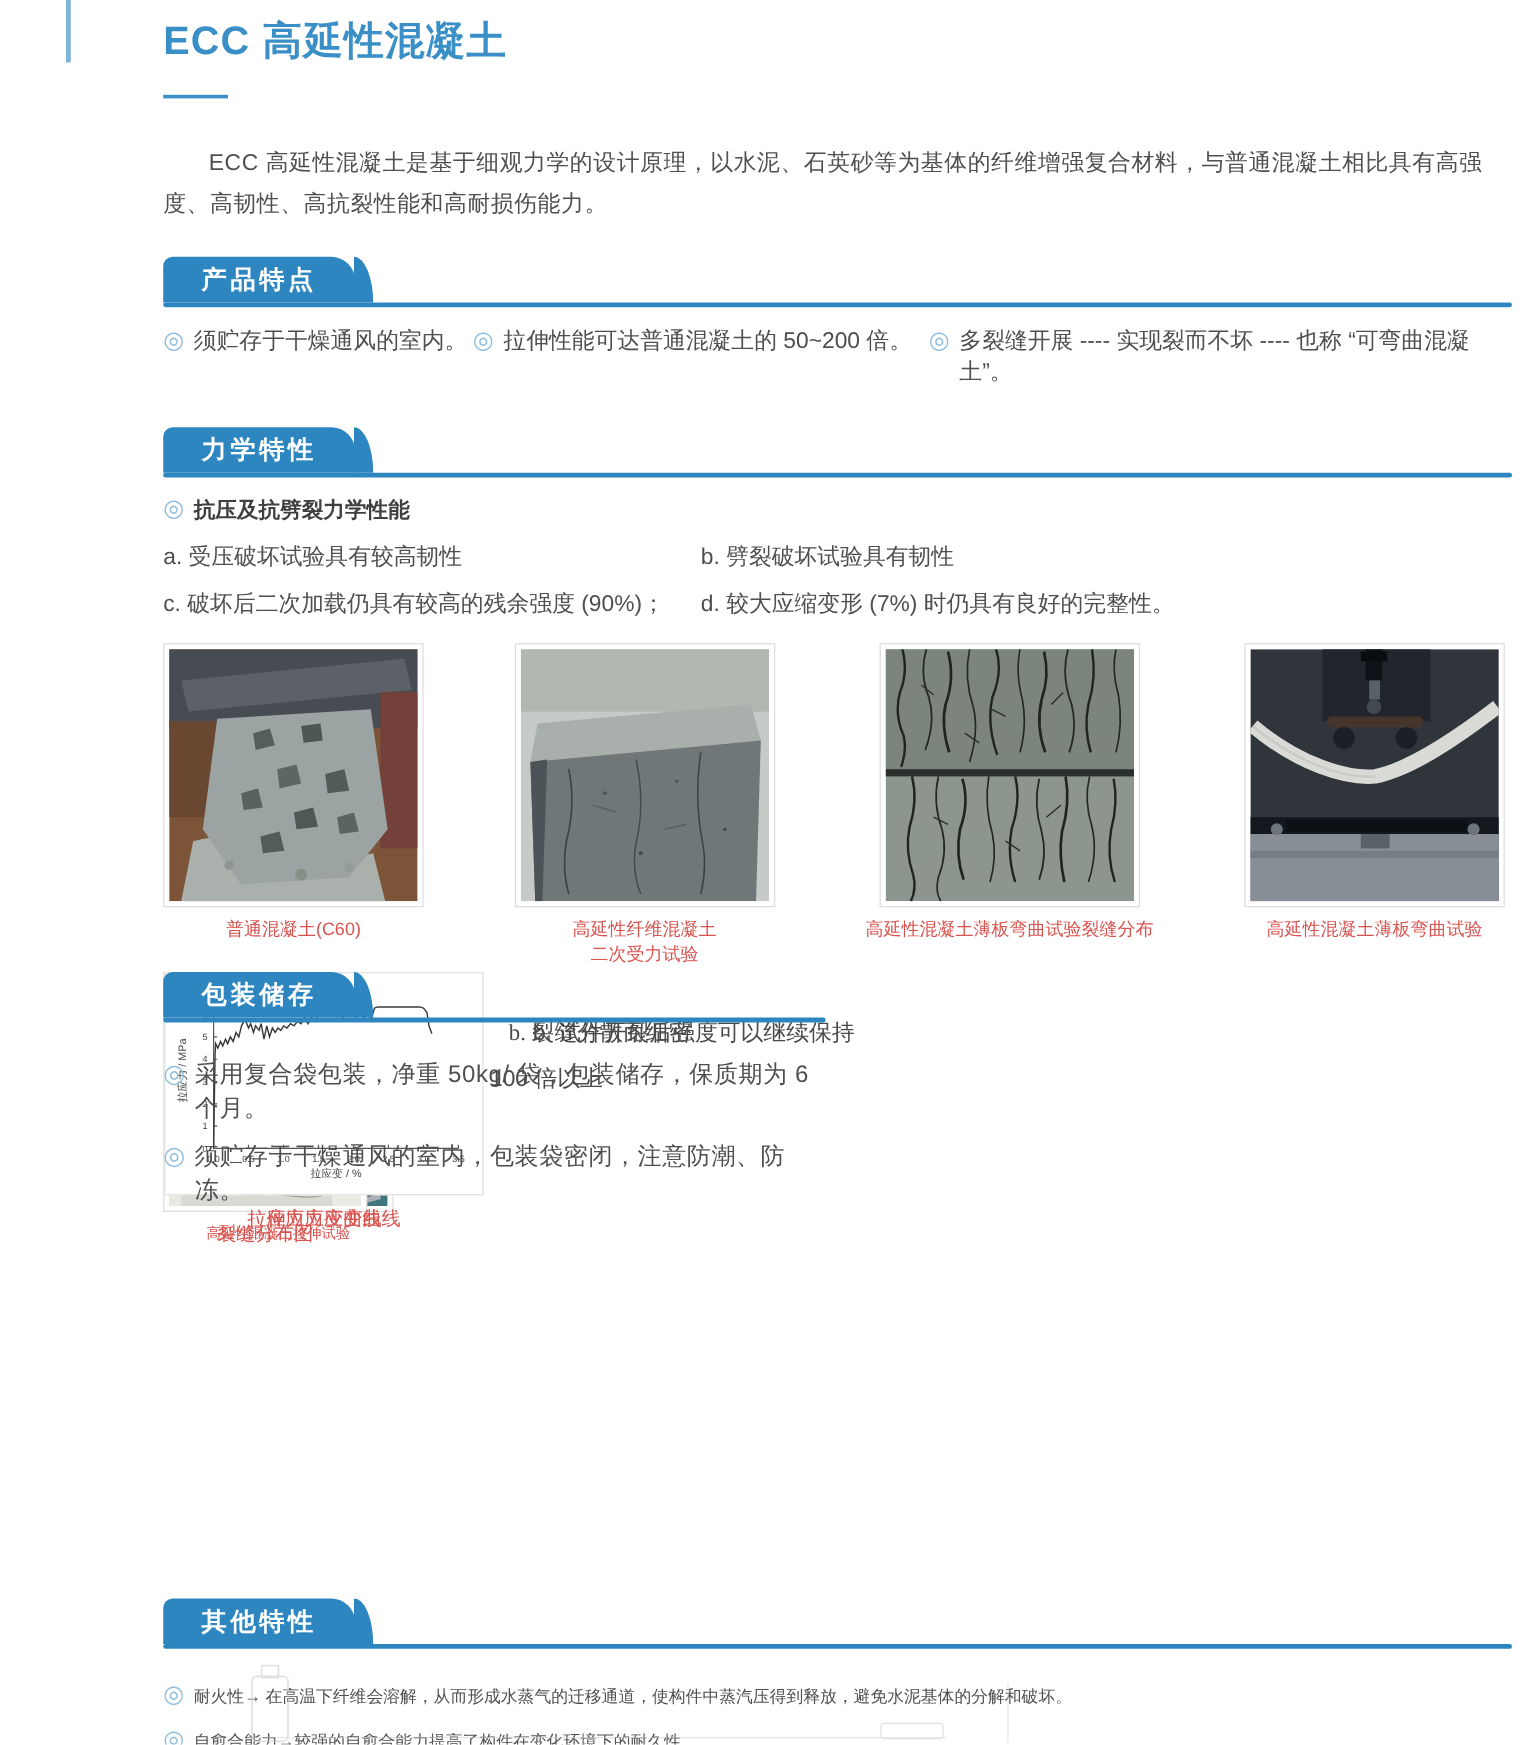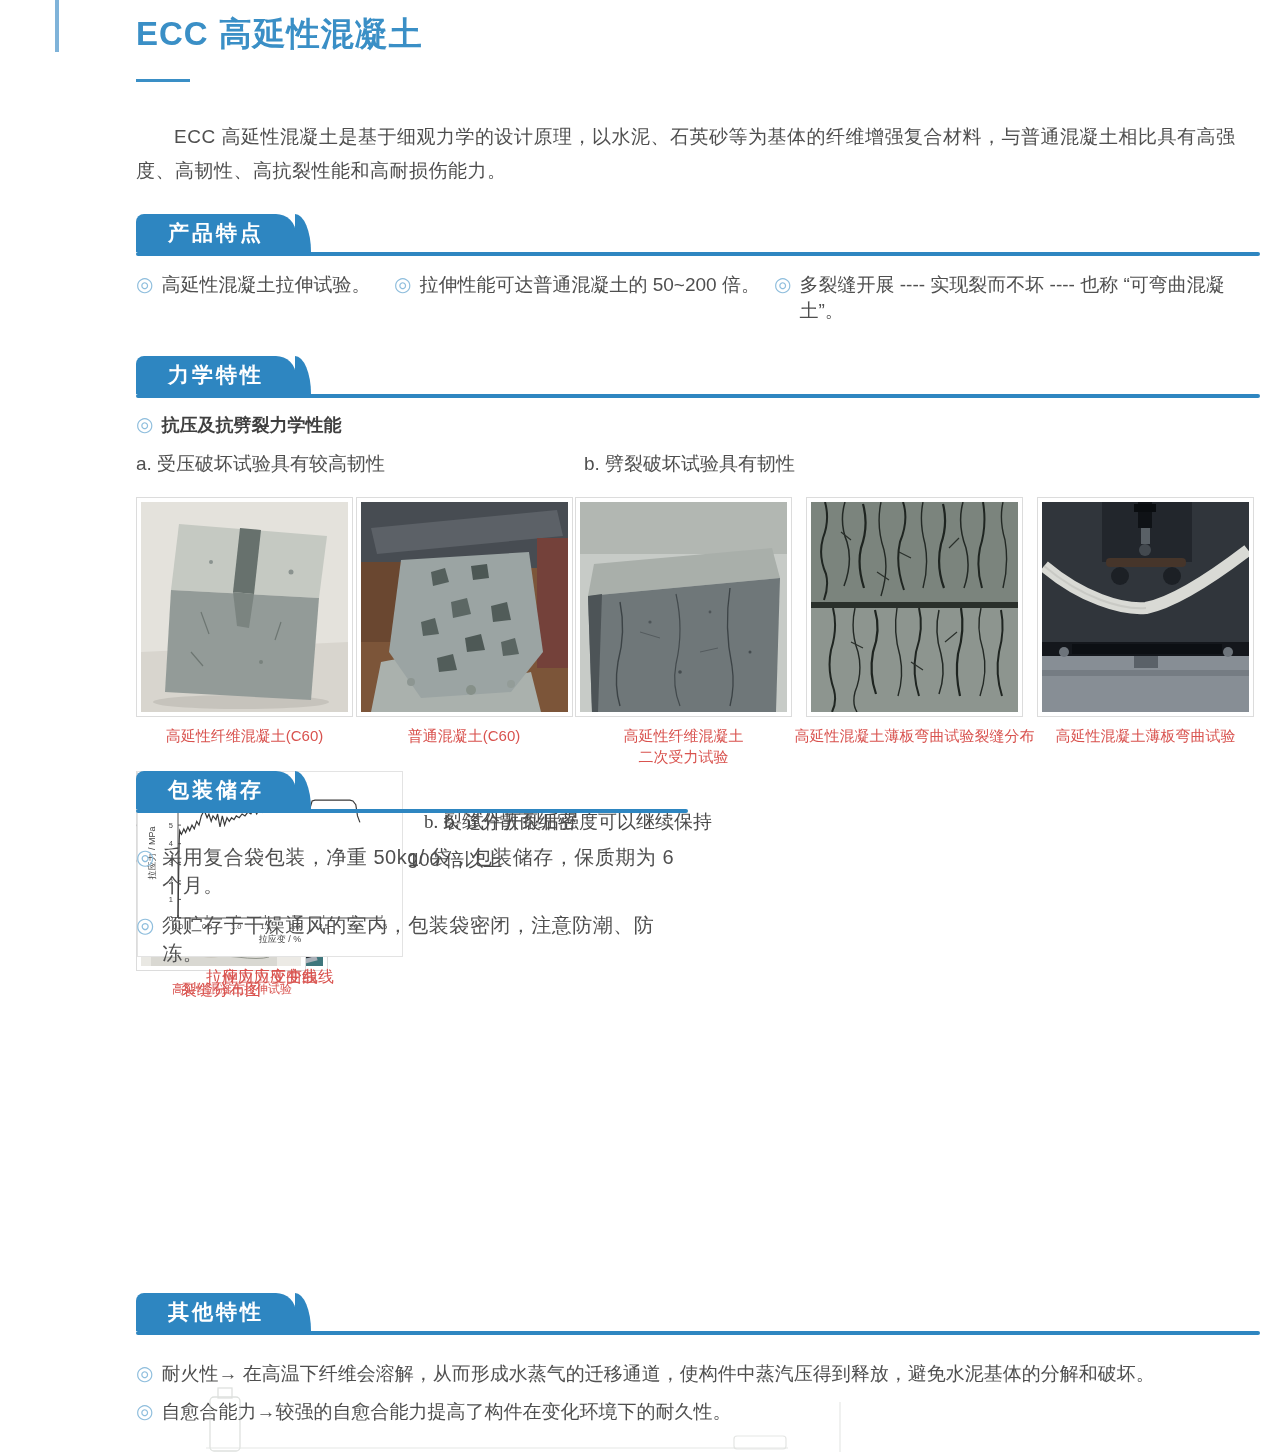--- a/index.html
+++ b/index.html
@@ -66,21 +66,21 @@
                  white-space:pre;}
   .packaging-block{left:590;top:308;width:552px;}
   .packaging-bullets{margin-top:30px;}
   .packaging-bullets .bullet-item{margin-top:12px;}
   .packaging-bullets .bullet-text{font-size:20px;line-height:28px;letter-spacing:.5px;}
   .packaging-bullets .bullet-icon{font-size:21px;transform:translateY(3px);}
 
   .other-section{margin-top:0;}
   .other-bullets{margin-top:26px;}
   .other-bullets .bullet-item{margin-top:12px;}
-  .other-bullets .bullet-text{font-size:19px;line-height:26px;}
+  .other-bullets .bullet-text{font-size:14px;line-height:26px;}
 
   .watermark{position:absolute;left:150px;top:1386px;opacity:.55;pointer-events:none;}
 </style>
 </head>
 <body>
 
 <div class="page">
   <div class="corner-accent"></div>
 
   <h1 class="page-title">ECC 高延性混凝土</h1>
@@ -90,21 +90,21 @@
 
   <div class="sec-head" style="margin-top:26px;">
     <div class="sec-tab">
       <span>产品特点</span>
     </div>
     <div class="sec-line"></div>
   </div>
   <div class="features-row">
     <div class="bullet-item fb1">
       <span class="bullet-icon">◎</span>
-      <span class="bullet-text">高延性混凝土拉伸试验。</span>
+      <span class="bullet-text">须贮存于干燥通风的室内。</span>
     </div>
     <div class="bullet-item fb2">
       <span class="bullet-icon">◎</span>
       <span class="bullet-text">拉伸性能可达普通混凝土的 50~200 倍。</span>
     </div>
     <div class="bullet-item fb3">
       <span class="bullet-icon">◎</span>
       <span class="bullet-text">多裂缝开展 ---- 实现裂而不坏 ---- 也称 “可弯曲混凝土”。</span>
     </div>
   </div>
@@ -117,40 +117,26 @@
   </div>
 
   <div class="sub-head">
     <span class="bullet-icon">◎</span>
     <span class="bullet-text">抗压及抗劈裂力学性能</span>
   </div>
   <div class="two-col">
     <span>a. 受压破坏试验具有较高韧性</span>
     <span>b. 劈裂破坏试验具有韧性</span>
   </div>
+  <div class="two-col">
+    <span>c. 破坏后二次加载仍具有较高的残余强度 (90%)；</span>
+    <span>d. 较大应缩变形 (7%) 时仍具有良好的完整性。</span>
+  </div>
 
   <div class="photo-row">
-    <div class="photo-fig">
-      <div class="photo-frame">
-        <svg width="207" height="210" viewBox="0 0 207 210">
-          <rect width="207" height="210" fill="#e4e2dc"></rect>
-          <path d="M0,150 L207,140 L207,210 L0,210 Z" fill="#d8d5ce"></path>
-          <ellipse cx="100" cy="200" rx="88" ry="7" fill="#c6c3bc"></ellipse>
-          <polygon points="38,22 186,34 178,96 30,88" fill="#c5c9c2"></polygon>
-          <polygon points="30,88 178,96 170,198 24,190" fill="#939b98"></polygon>
-          <polygon points="99,26 120,28 113,92 92,90" fill="#67716d"></polygon>
-          <polygon points="92,90 113,92 108,126 96,124" fill="#7b8480"></polygon>
-          <path d="M60,110 l8,22 M140,120 l-6,18 M50,150 l12,14" stroke="#6d7672" stroke-width="1.2" fill="none"></path>
-          <circle cx="70" cy="60" r="2" fill="#8b938f"></circle>
-            <circle cx="150" cy="70" r="2.5" fill="#8b938f"></circle>
-            <circle cx="120" cy="160" r="2" fill="#79827e"></circle>
-        </svg>
-      </div>
-      <div class="photo-caption">高延性纤维混凝土(C60)</div>
-    </div>
     <div class="photo-fig">
       <div class="photo-frame">
         <svg width="207" height="210" viewBox="0 0 207 210">
           <rect width="207" height="210" fill="#7c5539"></rect>
           <rect width="207" height="66" fill="#474c52"></rect>
           <polygon points="10,26 196,8 202,34 16,52" fill="#5c6167"></polygon>
           <rect x="176" y="36" width="31" height="130" fill="#74413a"></rect>
           <rect x="0" y="60" width="40" height="80" fill="#6a4730"></rect>
           <path d="M20,160 Q60,150 90,166 T170,170 L180,210 L10,210 Z" fill="#aab1ad"></path>
           <polygon points="40,58 168,50 182,150 150,190 60,196 28,150" fill="#9ba4a3"></polygon>

